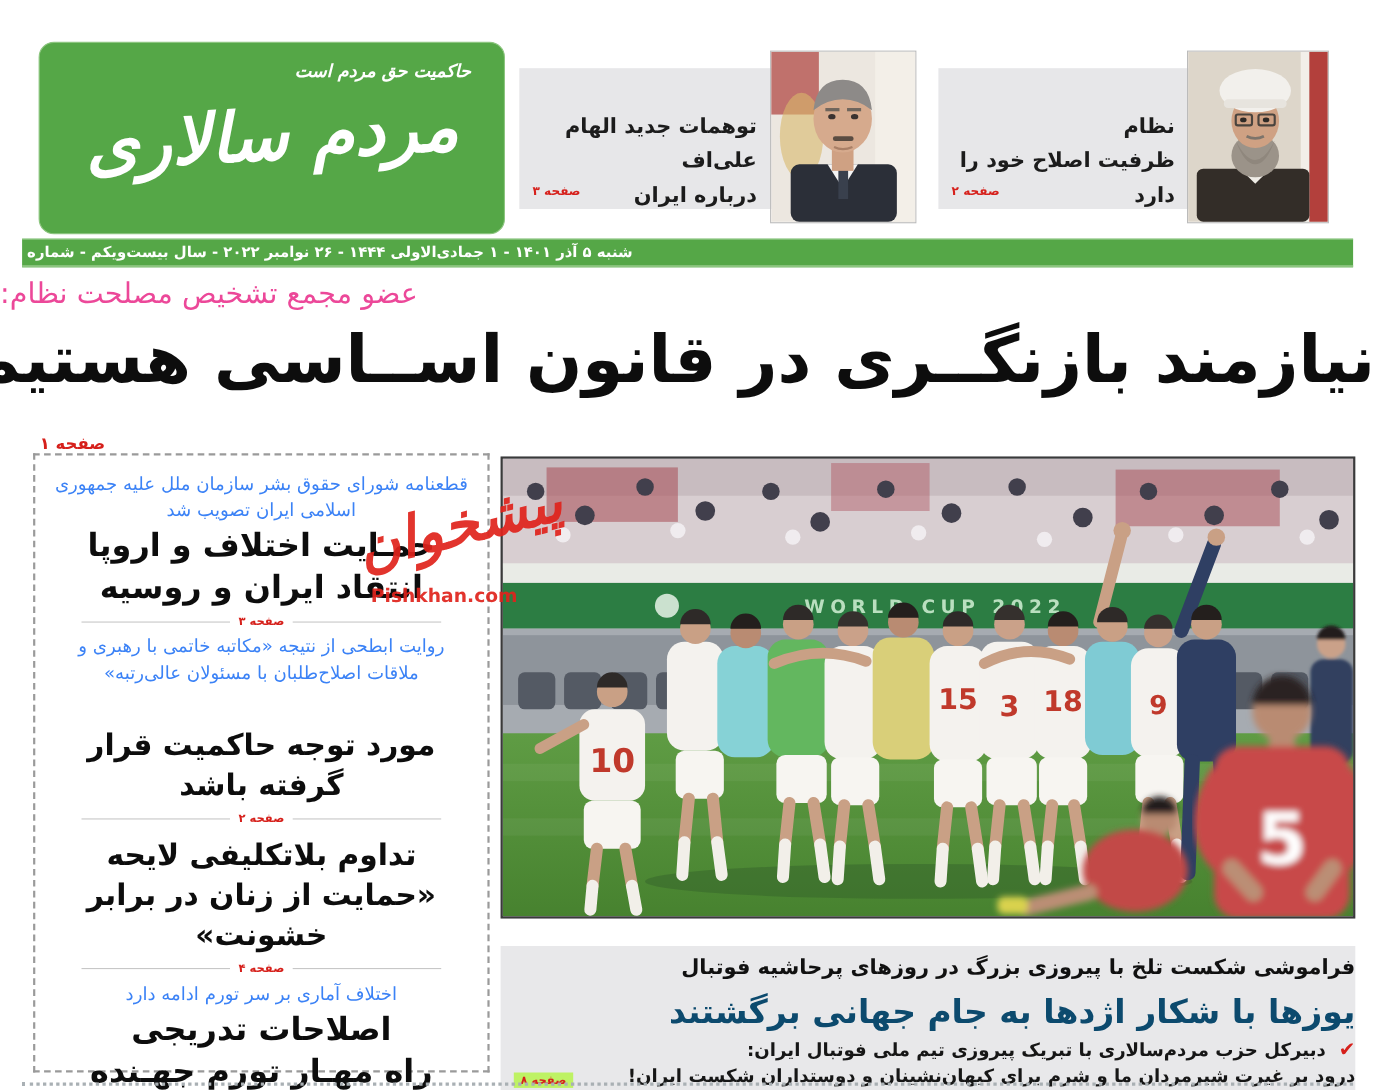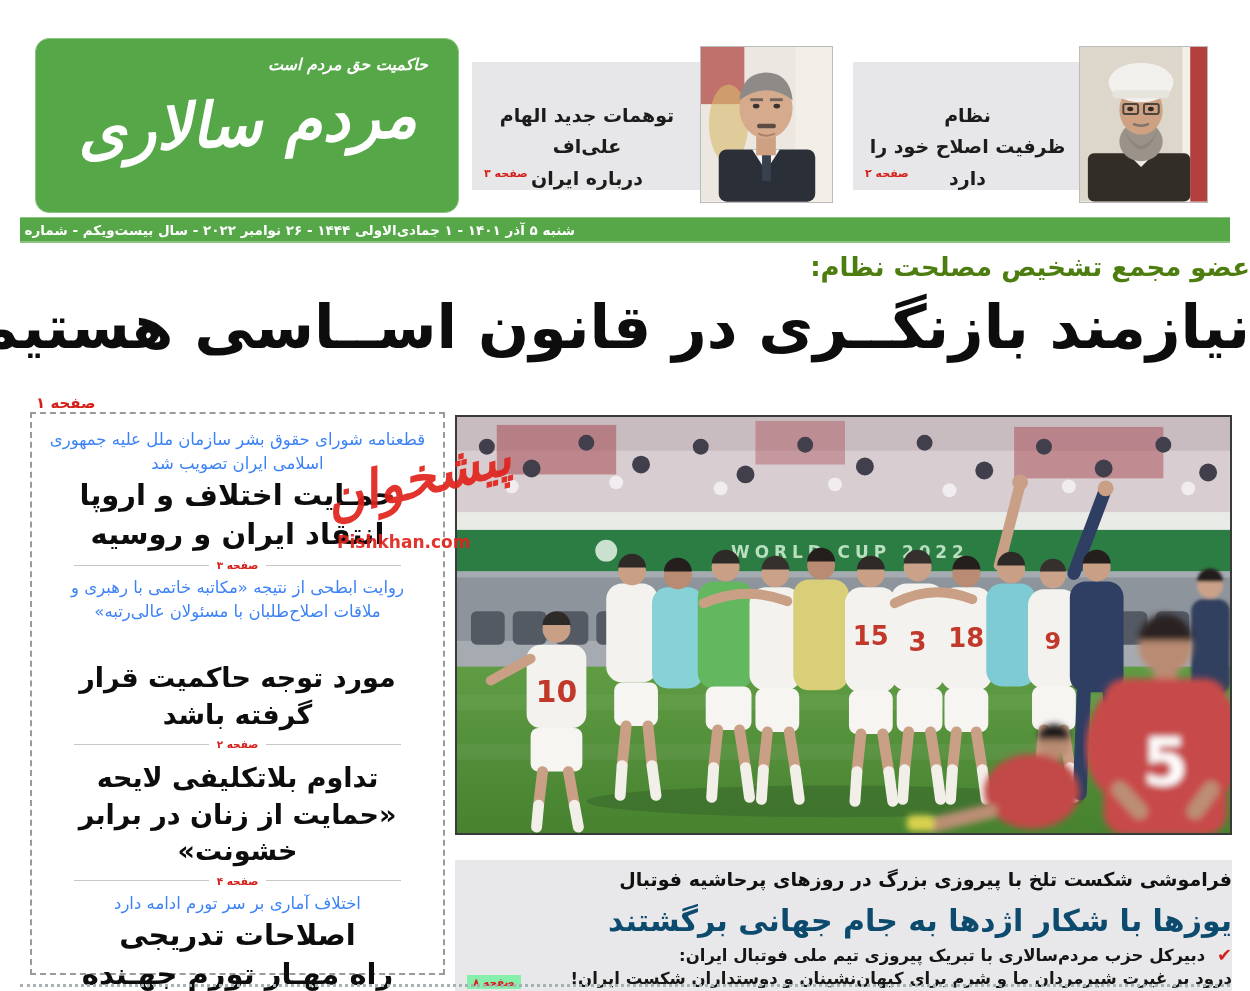--- a/index.html
+++ b/index.html
@@ -23,21 +23,21 @@
   .masthead-title {
     position:absolute; top:48px; left:0; width:100%; text-align:center;
     font-size:62px; font-weight:900; font-style:italic;
     transform:rotate(-3deg); letter-spacing:2px; white-space:nowrap;
   }
   
   .topstory { position:absolute; top:62px; height:128px; background:#e7e7e9; }
   .topstory.mid   { left:472px; width:230px; }
   .topstory.right { left:853px; width:229px; }
   .topstory .ts-text {
-    position:absolute; top:38px; left:14px; right:14px; text-align:center;
+    position:absolute; top:38px; left:14px; right:14px; text-align:right;
     direction:rtl; font-weight:bold; font-size:19px; color:#1c1c1c; line-height:1.65;
   }
   .topstory .ts-ref {
     position:absolute; bottom:10px; right:auto; left:12px;
     color:#d6201b; font-size:11px; font-weight:bold;
   }
   .ts-photo { position:absolute; top:46px; width:133px; height:157px; border:1px solid #bbb; }
   .ts-photo.mid   { left:700px; }
   .ts-photo.right { left:1079px; width:129px; }
   
@@ -45,22 +45,22 @@
     position:absolute; left:20px; top:217px; width:1210px; height:26px;
     background:#55a747; border-top:1px solid #8cc57f; border-bottom:2px solid #8cc57f;
   }
   .dateline-text {
     position:absolute; top:4px; left:10px; width:545px;
     direction:rtl; text-align:right;
     color:#fff; font-size:13.5px; font-weight:bold; white-space:nowrap;
   }
   
   .lead-kicker {
-    position:absolute; top:252px; left:0; width:100%; text-align:right;
-    font-size:26px; font-weight:bold; color:#4d7c0f;
+    position:absolute; top:252px; left:0; width:100%; text-align:left;
+    font-size:26px; font-weight:normal; color:#ec4899;
   }
   .lead-headline {
     position:absolute; top:292px; left:0; width:100%; text-align:center;
     font-size:60px; font-weight:900; color:#0d0d0d; letter-spacing:-1px;
     white-space:nowrap;
   }
   
   .leftcol-ref {
     position:absolute; left:36px; top:394px; color:#d6201b;
     font-size:15px; font-weight:bold;
@@ -96,21 +96,21 @@
   .caption {
     position:absolute; left:455px; top:860px; width:777px; height:137px;
     background:#e8e8ea; padding-top:8px;
   }
   .cap-kicker   { font-size:19px; font-weight:bold; color:#111; }
   .cap-headline { font-size:30px; font-weight:900; color:#0c4a6e; margin-top:13px; }
   .cap-check    { font-size:16.5px; font-weight:bold; color:#161616; margin-top:6px; }
   .cap-check .check { color:#d6201b; font-size:18px; margin-left:6px; }
   .cap-quote    { font-size:16.5px; font-weight:bold; color:#161616; margin-top:4px;margin-left:28px; }
   .cap-ref {
-    position:absolute; left:12px; bottom:8px; background:#86efac; padding:1px 6px;
+    position:absolute; left:12px; bottom:8px; background:#bef264; padding:1px 6px;
     color:#d6201b; font-size:10.5px; font-weight:bold;
   }
   
   .bottom-rule {
     position:absolute; left:20px; top:984px; width:1210px; height:0;
     border-top:3px dotted #a9b0b4;
   }
   svg text { font-family:"DejaVu Sans","Liberation Sans",sans-serif; }
 </style>
 </head>

